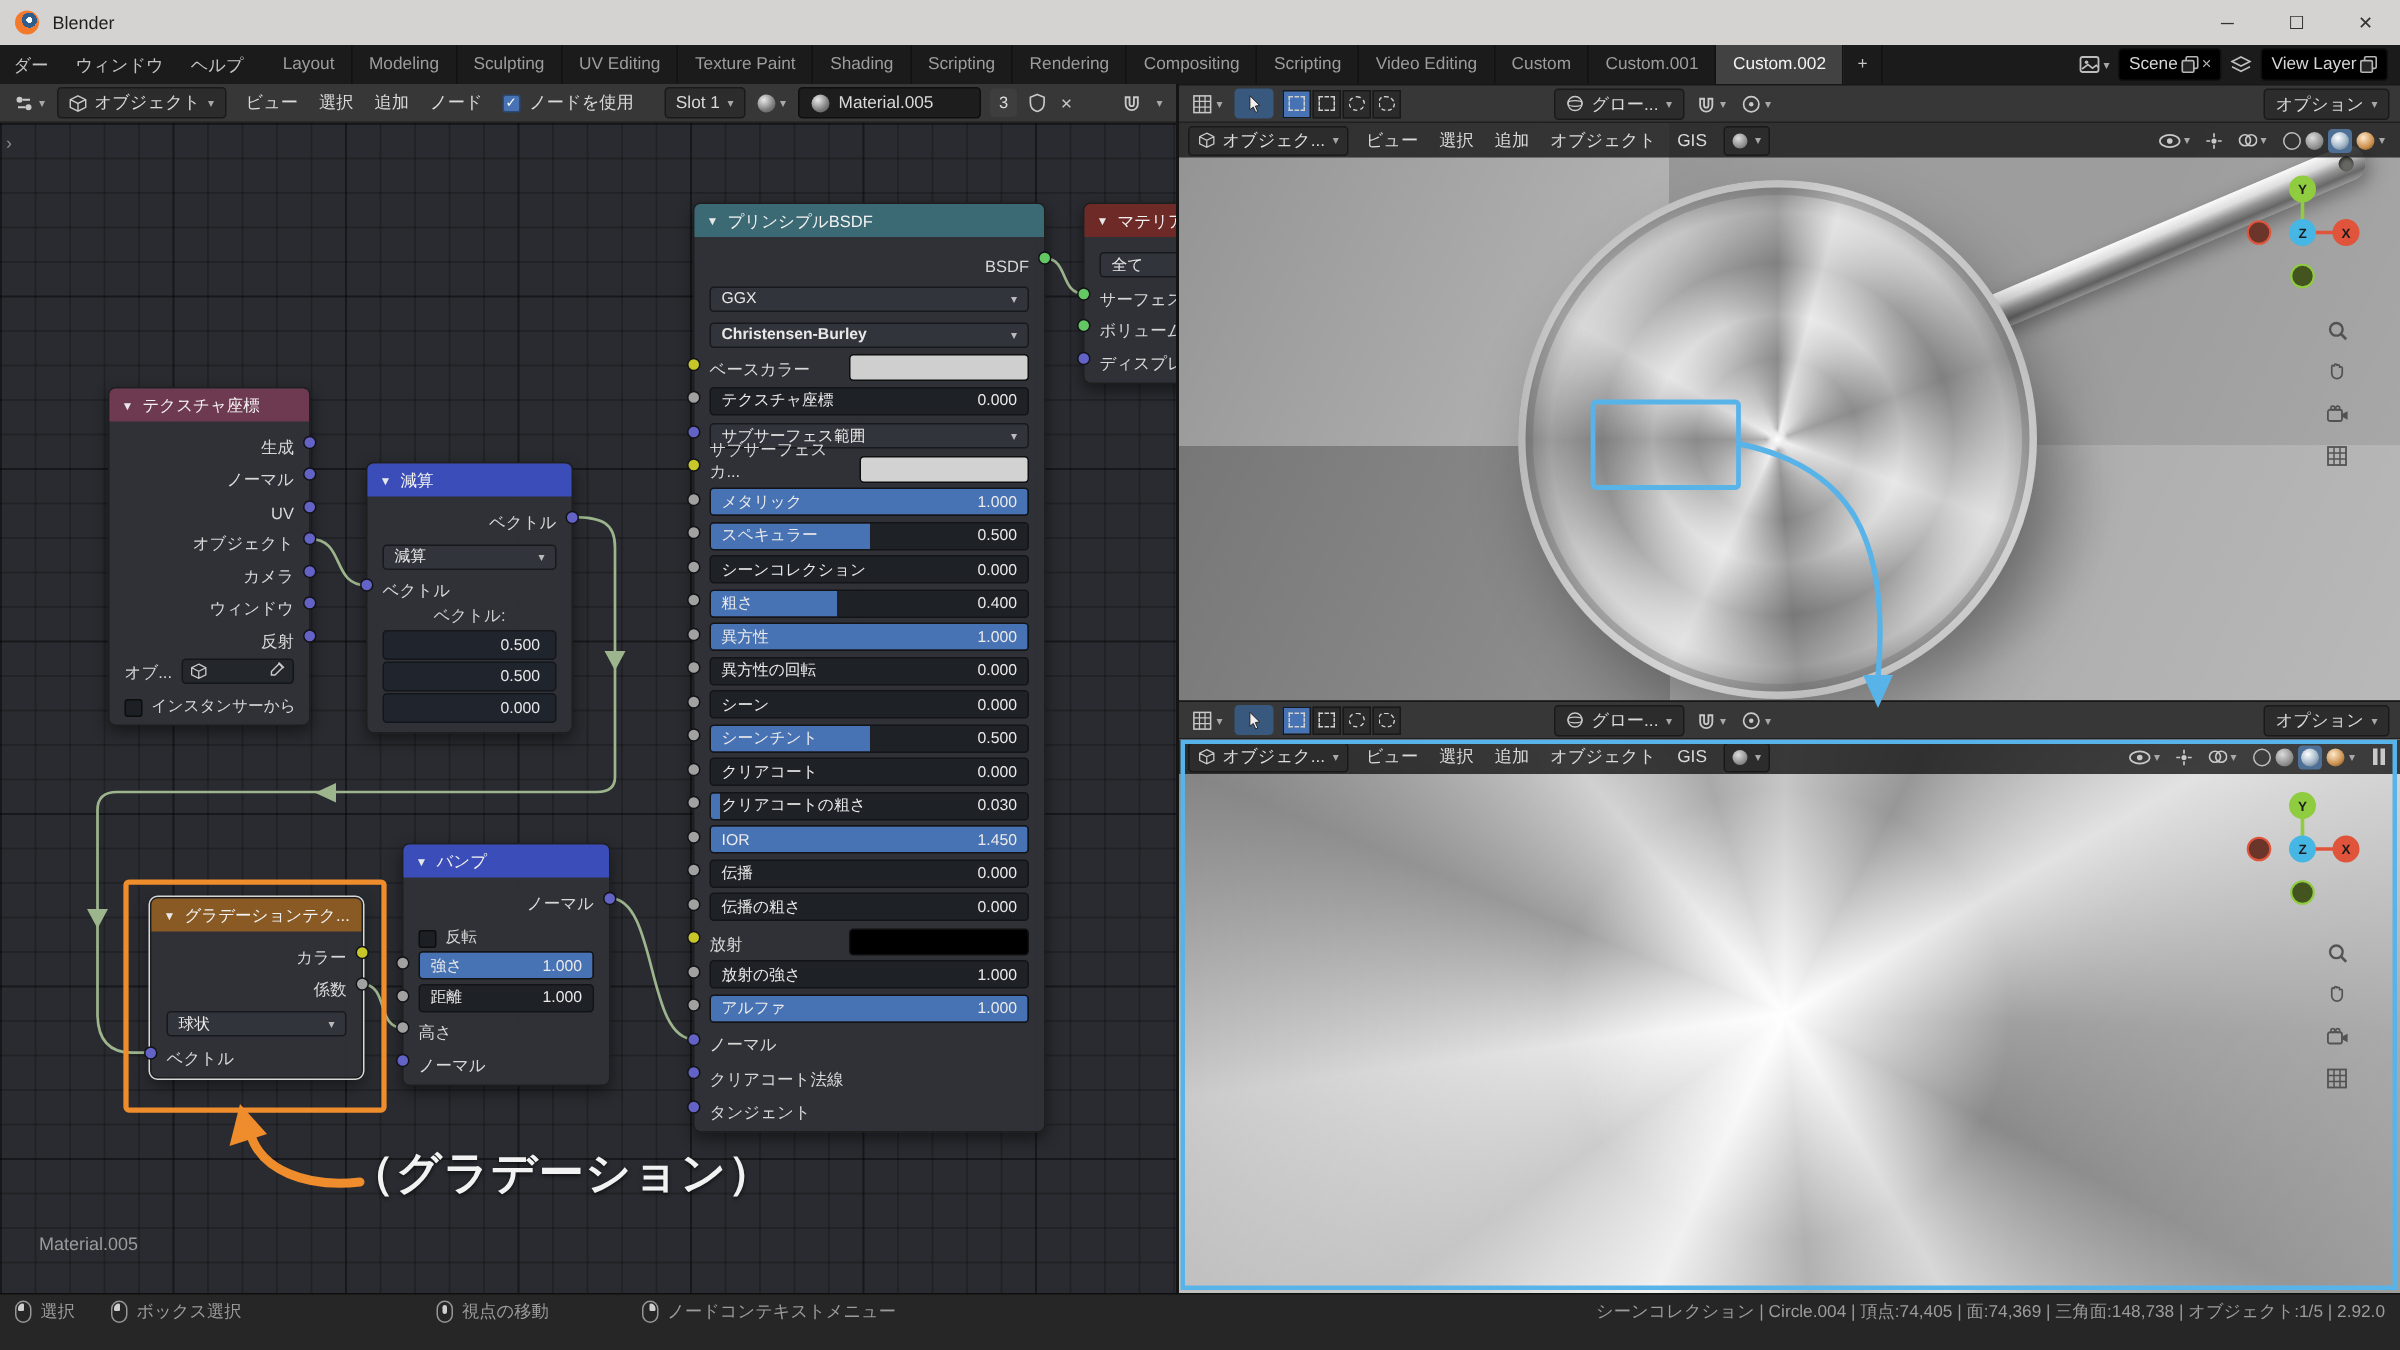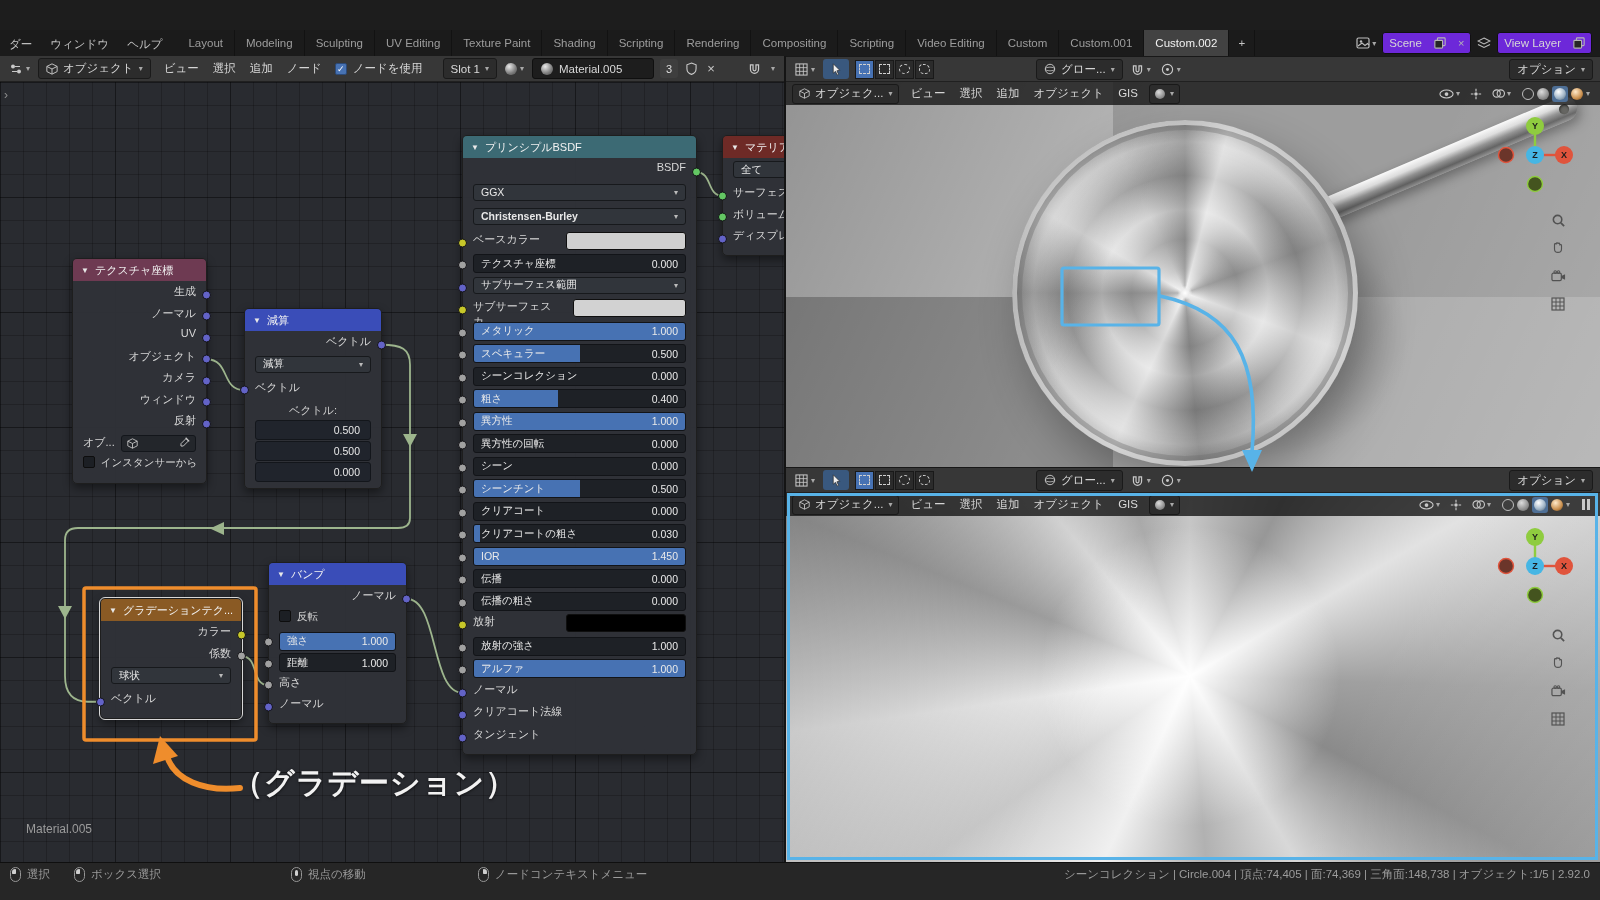--- a/index.html
+++ b/index.html
@@ -17,21 +17,21 @@
   .win-btn{width:46px;height:100%;display:flex;align-items:center;justify-content:center;color:#333;font-size:12px;}
 
   
   #menubar{position:absolute;left:0;top:30px;width:1600px;height:26px;background:#1b1b1b;display:flex;align-items:center;}
   .mb-menu{color:#c3c3c3;font-size:11.5px;padding:0 9px;}
   #tabs{display:flex;height:100%;margin-left:6px;}
   .tab{display:flex;align-items:center;padding:0 11px;font-size:11.5px;color:#9d9d9d;border-right:1px solid #121212;white-space:nowrap;}
   .tab.active{background:#424242;color:#f2f2f2;}
   .tab.addtab{color:#c5c5c5;padding:0 9px;}
   .mb-right{margin-left:auto;display:flex;align-items:center;margin-right:8px;gap:6px;}
-  .mb-field{display:flex;align-items:center;background:#6d28d9;border:1px solid #101010;border-radius:3px;height:20px;padding:0 6px;color:#d6d6d6;font-size:11.5px;gap:12px;}
+  .mb-field{display:flex;align-items:center;background:#000000;border:1px solid #101010;border-radius:3px;height:20px;padding:0 6px;color:#d6d6d6;font-size:11.5px;gap:2px;}
   .mb-ico{display:flex;align-items:center;color:#bdbdbd;gap:2px;}
   .dar{font-size:8px;color:#a8a8a8;}
 
   
   .editor-header{position:absolute;left:0;top:0;right:0;height:26px;background:#373737;border-bottom:1px solid #202020;display:flex;align-items:center;gap:6px;padding:0 7px;color:#d9d9d9;font-size:11.5px;box-sizing:border-box;}
   .hmenu,.vmenu{padding:0 7px;color:#dadada;white-space:nowrap;}
   .hdr-drop{display:flex;align-items:center;gap:5px;background:#2c2c2c;border:1px solid #1a1a1a;border-radius:3px;height:19px;padding:0 7px;white-space:nowrap;}
   .chk{width:12px;height:12px;border-radius:2px;background:#1c1f24;border:1px solid #0d0d0d;display:inline-flex;align-items:center;justify-content:center;font-size:9px;color:#fff;box-sizing:border-box;}
   .chk.checked{background:#4772b3;border-color:#2c4a77;}
   .chkwrap{display:flex;align-items:center;gap:6px;white-space:nowrap;}
@@ -61,21 +61,21 @@
   .node{position:absolute;background:rgba(47,50,56,0.97);border:1px solid #1e1e1e;border-radius:5px;box-shadow:0 4px 10px rgba(0,0,0,0.45);z-index:2;}
   .node.sel{outline:1px solid #d8d8d8;}
   .node-header{height:22px;display:flex;align-items:center;gap:6px;padding:0 8px;border-radius:4px 4px 0 0;font-size:11px;color:#f2f2f2;white-space:nowrap;overflow:hidden;}
   .tri{font-size:8px;color:#e8e8e8;}
   .hdr-input{background:#6e3a52;}
   .hdr-vector{background:#3a4db8;}
   .hdr-texture{background:#8a5a24;}
   .hdr-shader{background:#3c6a74;}
   .hdr-output{background:#6e2a26;}
   .node-body{padding:3px 0 5px;}
-  .nrow{position:relative;height:21.5px;display:flex;align-items:flex-start;padding:0 10px;font-size:11px;color:#d8d8d8;gap:6px;box-sizing:border-box;}
+  .nrow{position:relative;height:21.5px;display:flex;align-items:flex-end;padding:0 10px;font-size:11px;color:#d8d8d8;gap:6px;box-sizing:border-box;}
   .bsdf-node .nrow{height:22.5px;}
   .nrow .out{margin-left:auto;white-space:nowrap;}
   .socket{position:absolute;width:9px;height:9px;border-radius:50%;border:1px solid #131317;top:50%;transform:translateY(-50%);z-index:3;box-sizing:border-box;}
   .socket.left{left:-5px;}
   .socket.right{right:-5px;}
   .sk-vector{background:#6363c7;}
   .sk-color{background:#c7c729;}
   .sk-value{background:#a1a1a1;}
   .sk-shader{background:#63c763;}
   .nfield{position:relative;flex:1;height:17px;background:#1e2126;border:1px solid #121418;border-radius:3px;overflow:hidden;display:flex;align-items:center;font-size:10.5px;color:#eaeaea;}
@@ -160,20 +160,29 @@
   .mouse.left i{left:1px;top:1px;width:4px;height:5px;border-radius:4px 1px 1px 1px;}
   .mouse.right i{right:1px;top:1px;width:4px;height:5px;border-radius:1px 4px 1px 1px;}
   .mouse.middle i{left:3px;top:1.5px;width:3px;height:6px;border-radius:2px;}
   .sb-stats{margin-left:auto;color:#9c9c9c;white-space:nowrap;}
 </style>
 </head>
 <body>
 
 <div id="app">
 
+  <div id="titlebar">
+    <span class="blender-logo"></span>
+    <span class="title">Blender</span>
+    <span class="win-btns">
+      <span class="win-btn">─</span>
+      <span class="win-btn">☐</span>
+      <span class="win-btn">✕</span>
+    </span>
+  </div>
 
   <div id="menubar">
     <span id="mb-menus"><span class="mb-menu">ダー</span><span class="mb-menu">ウィンドウ</span><span class="mb-menu">ヘルプ</span></span>
     <span id="tabs">
         <div class="tab">Layout</div>
         <div class="tab">Modeling</div>
         <div class="tab">Sculpting</div>
         <div class="tab">UV Editing</div>
         <div class="tab">Texture Paint</div>
         <div class="tab">Shading</div>
@@ -962,21 +971,21 @@
           <i></i>
         </span>
       <span>選択</span>
     </span>
     <span class="sb-item" style="margin-right:130px;">
       <span class="mouse left">
           <i></i>
         </span>
       <span>ボックス選択</span>
     </span>
-    <span class="sb-item" style="margin-right:112px;">
+    <span class="sb-item" style="margin-right:62px;">
       <span class="mouse middle">
           <i></i>
         </span>
       <span>視点の移動</span>
     </span>
     <span class="sb-item">
       <span class="mouse right">
           <i></i>
         </span>
       <span>ノードコンテキストメニュー</span>

